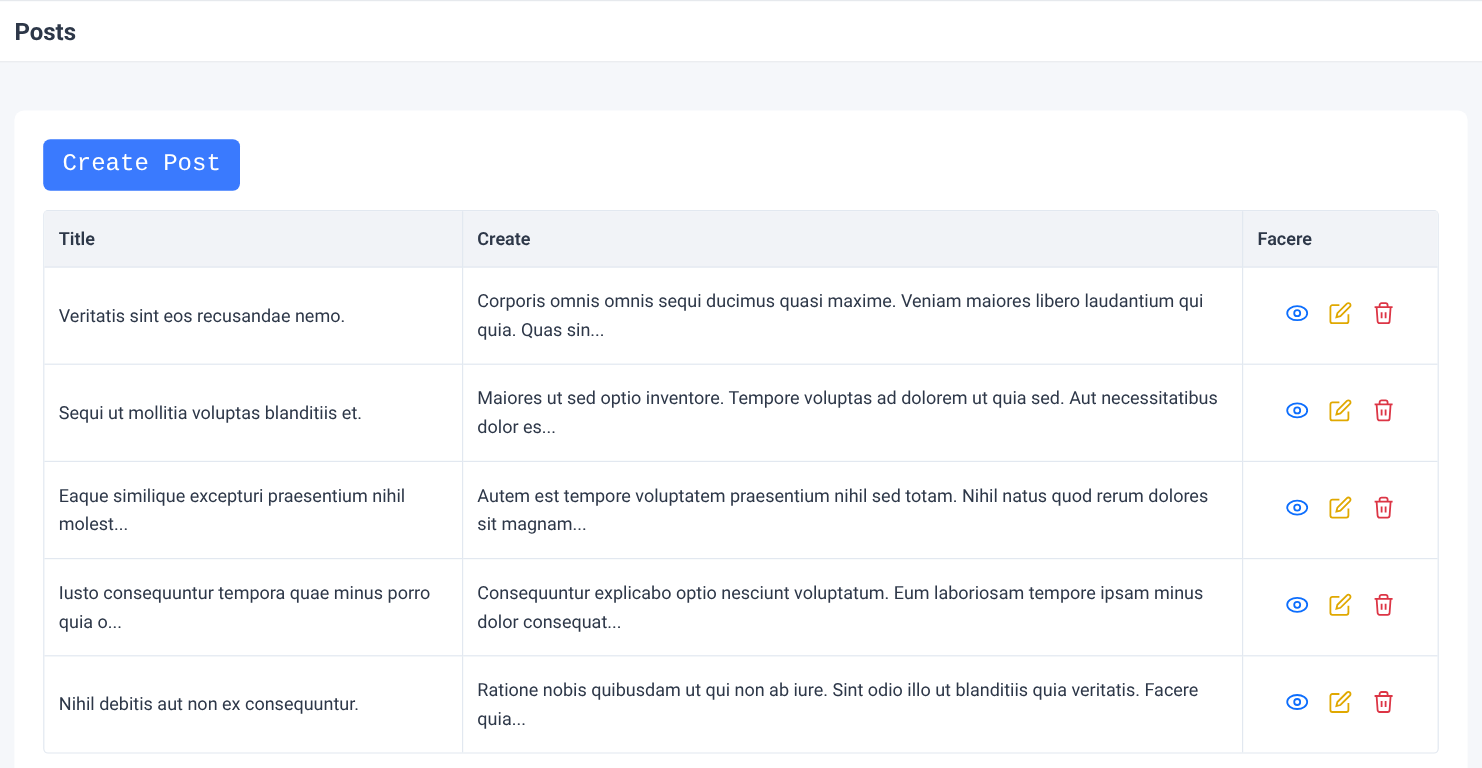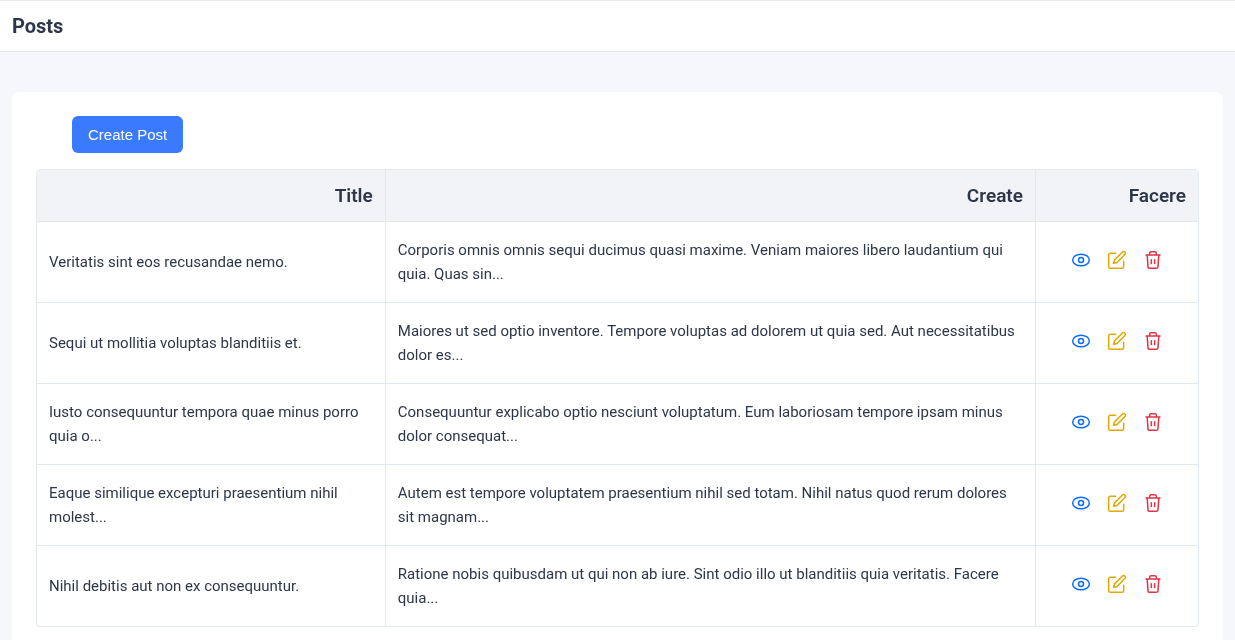--- a/index.html
+++ b/index.html
@@ -31,45 +31,44 @@
       background: #ffffff;
       border-radius: 8px;
       padding: 24px;
     }
     .btn-primary {
       background: #3a7afe;
       color: #ffffff;
       border: none;
       border-radius: 6px;
       padding: 10px 16px;
-      font-size: 15px;
+      font-size: 20px;
       font-weight: 400;
       cursor: pointer;
-      font-family: Liberation Sans, sans-serif;
-      margin-left: 36px;
+      font-family: Liberation Mono, monospace;
     }
     .table-container {
       margin-top: 16px;
       border: 1px solid #e2e8f0;
       border-radius: 4px;
       overflow: visible;
     }
     table {
       width: 100%;
       border-collapse: collapse;
     }
     thead th {
       background: #f1f3f7;
-      text-align: right;
+      text-align: left;
       padding: 14px 12px;
       font-weight: 600;
       color: #2d3748;
       border-bottom: 1px solid #e2e8f0;
       border-right: 1px solid #e2e8f0;
-      font-size: 19px;
+      font-size: 15px;
     }
     thead th:last-child {
       border-right: none;
     }
     tbody td {
       padding: 16px 12px;
       border-bottom: 1px solid #e2e8f0;
       border-right: 1px solid #e2e8f0;
       vertical-align: middle;
       line-height: 1.6;
@@ -171,45 +170,45 @@
                   <span><svg viewBox="0 0 24 24">
                       <polyline points="3 6 5 6 21 6"></polyline>
                       <path d="M19 6l-1 14a2 2 0 0 1-2 2H8a2 2 0 0 1-2-2L5 6"></path>
                       <path d="M8 6V4a2 2 0 0 1 2-2h4a2 2 0 0 1 2 2v2"></path>
                       <line x1="10" y1="11" x2="10" y2="17"></line>
                       <line x1="14" y1="11" x2="14" y2="17"></line>
                     </svg></span>
                 </button></td>
             </tr>
             <tr>
+              <td class="col-title">Eaque similique excepturi praesentium nihil molest...</td>
+              <td class="col-content">Autem est tempore voluptatem praesentium nihil sed totam. Nihil natus quod rerum dolores sit magnam...</td>
+              <td class="col-actions actions-cell"><button class="action-btn view-btn">
+                  <span><svg viewBox="0 0 24 24">
+                      <ellipse cx="12" cy="12" rx="10" ry="7"></ellipse>
+                      <circle cx="12" cy="12" r="3"></circle>
+                    </svg></span>
+                </button><button class="action-btn edit-btn">
+                  <span><svg viewBox="0 0 24 24">
+                      <path d="M11 4H4a2 2 0 0 0-2 2v14a2 2 0 0 0 2 2h14a2 2 0 0 0 2-2v-7"></path>
+                      <path d="M18.5 2.5a2.1 2.1 0 1 1 3 3L12 15l-4 1 1-4 9.5-9.5z"></path>
+                    </svg></span>
+                </button><button class="action-btn delete-btn">
+                  <span><svg viewBox="0 0 24 24">
+                      <polyline points="3 6 5 6 21 6"></polyline>
+                      <path d="M19 6l-1 14a2 2 0 0 1-2 2H8a2 2 0 0 1-2-2L5 6"></path>
+                      <path d="M8 6V4a2 2 0 0 1 2-2h4a2 2 0 0 1 2 2v2"></path>
+                      <line x1="10" y1="11" x2="10" y2="17"></line>
+                      <line x1="14" y1="11" x2="14" y2="17"></line>
+                    </svg></span>
+                </button></td>
+            </tr>
+            <tr>
               <td class="col-title">Iusto consequuntur tempora quae minus porro quia o...</td>
               <td class="col-content">Consequuntur explicabo optio nesciunt voluptatum. Eum laboriosam tempore ipsam minus dolor consequat...</td>
-              <td class="col-actions actions-cell"><button class="action-btn view-btn">
-                  <span><svg viewBox="0 0 24 24">
-                      <ellipse cx="12" cy="12" rx="10" ry="7"></ellipse>
-                      <circle cx="12" cy="12" r="3"></circle>
-                    </svg></span>
-                </button><button class="action-btn edit-btn">
-                  <span><svg viewBox="0 0 24 24">
-                      <path d="M11 4H4a2 2 0 0 0-2 2v14a2 2 0 0 0 2 2h14a2 2 0 0 0 2-2v-7"></path>
-                      <path d="M18.5 2.5a2.1 2.1 0 1 1 3 3L12 15l-4 1 1-4 9.5-9.5z"></path>
-                    </svg></span>
-                </button><button class="action-btn delete-btn">
-                  <span><svg viewBox="0 0 24 24">
-                      <polyline points="3 6 5 6 21 6"></polyline>
-                      <path d="M19 6l-1 14a2 2 0 0 1-2 2H8a2 2 0 0 1-2-2L5 6"></path>
-                      <path d="M8 6V4a2 2 0 0 1 2-2h4a2 2 0 0 1 2 2v2"></path>
-                      <line x1="10" y1="11" x2="10" y2="17"></line>
-                      <line x1="14" y1="11" x2="14" y2="17"></line>
-                    </svg></span>
-                </button></td>
-            </tr>
-            <tr>
-              <td class="col-title">Eaque similique excepturi praesentium nihil molest...</td>
-              <td class="col-content">Autem est tempore voluptatem praesentium nihil sed totam. Nihil natus quod rerum dolores sit magnam...</td>
               <td class="col-actions actions-cell"><button class="action-btn view-btn">
                   <span><svg viewBox="0 0 24 24">
                       <ellipse cx="12" cy="12" rx="10" ry="7"></ellipse>
                       <circle cx="12" cy="12" r="3"></circle>
                     </svg></span>
                 </button><button class="action-btn edit-btn">
                   <span><svg viewBox="0 0 24 24">
                       <path d="M11 4H4a2 2 0 0 0-2 2v14a2 2 0 0 0 2 2h14a2 2 0 0 0 2-2v-7"></path>
                       <path d="M18.5 2.5a2.1 2.1 0 1 1 3 3L12 15l-4 1 1-4 9.5-9.5z"></path>
                     </svg></span>

